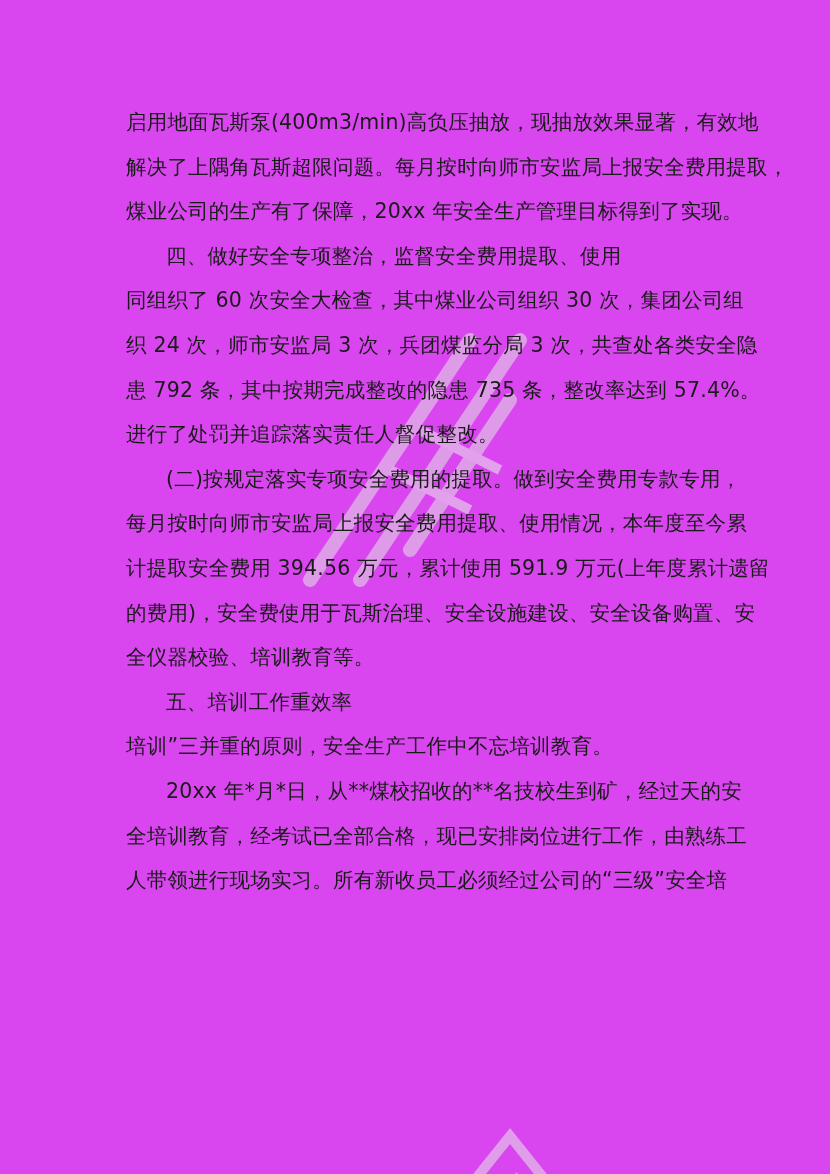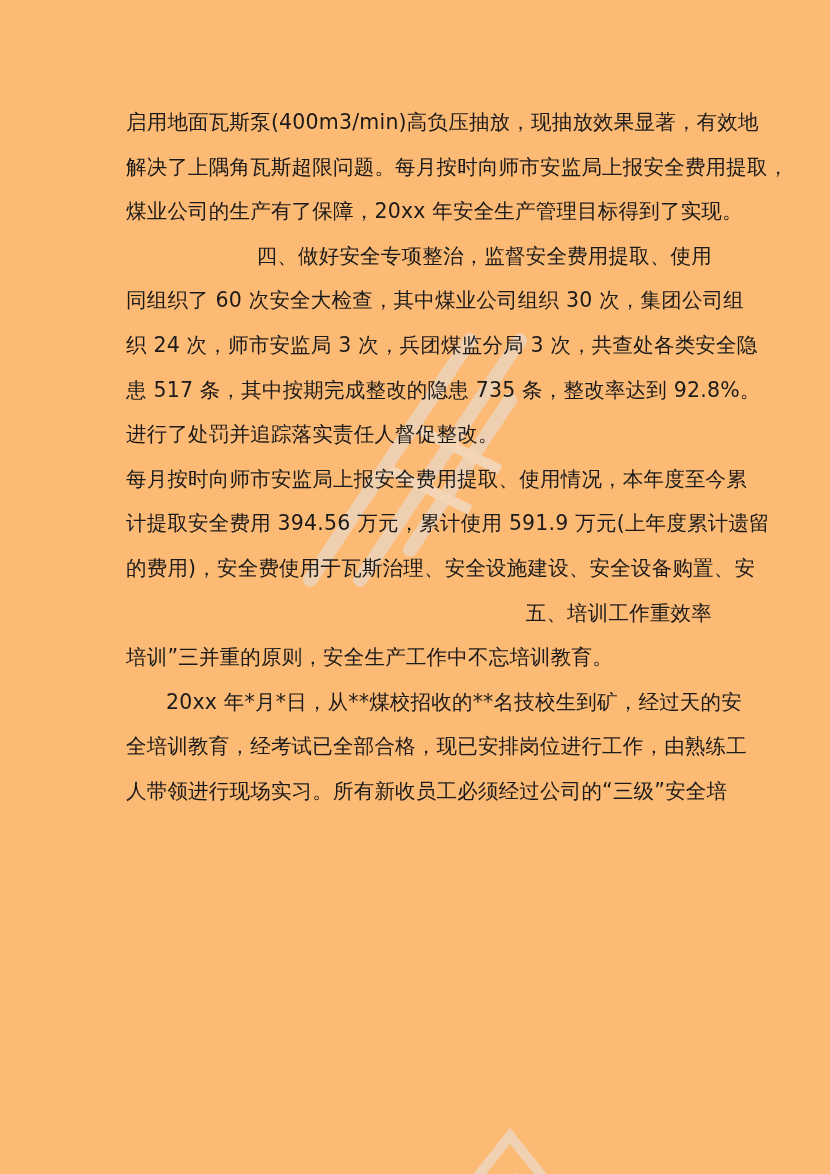--- a/index.html
+++ b/index.html
@@ -13,21 +13,21 @@
       position: relative;
       overflow: hidden;
       font-family: "DejaVu Sans", "Liberation Sans", sans-serif;
       color: #1a1a1a;
     }
     .page {
       position: absolute;
       left: 0; top: 0;
       width: 830px;
       height: 1174px;
-      background: #fdba74;
+      background: #d946ef;
     }
     .watermark {
       position: absolute;
       pointer-events: none;
       opacity: 0.55;
     }
     .content {
       position: absolute;
       left: 126px;
       top: 100px;
@@ -37,21 +37,20 @@
       height: 44.6px;
       line-height: 44.6px;
       font-size: 20.5px;
       white-space: nowrap;
       letter-spacing: 0.2px;
       position: relative;
       z-index: 2;
     }
     .indent {
       padding-left: 40px;
-      text-align: right;
     }
     .justify {
       text-align: justify;
       text-align-last: justify;
     }
   </style>
 </head>
 <body>
 
 <div class="page">
@@ -76,24 +75,26 @@
     </g>
   </svg>
 
   <div class="content">
     <div class="line justify">启用地面瓦斯泵(400m3/min)高负压抽放，现抽放效果显著，有效地</div>
     <div class="line justify">解决了上隅角瓦斯超限问题。每月按时向师市安监局上报安全费用提取，</div>
     <div class="line">煤业公司的生产有了保障，20xx 年安全生产管理目标得到了实现。</div>
     <div class="line indent">四、做好安全专项整治，监督安全费用提取、使用</div>
     <div class="line justify">同组织了 60 次安全大检查，其中煤业公司组织 30 次，集团公司组</div>
     <div class="line justify">织 24 次，师市安监局 3 次，兵团煤监分局 3 次，共查处各类安全隐</div>
-    <div class="line justify">患 517 条，其中按期完成整改的隐患 735 条，整改率达到 92.8%。</div>
+    <div class="line justify">患 792 条，其中按期完成整改的隐患 735 条，整改率达到 57.4%。</div>
     <div class="line">进行了处罚并追踪落实责任人督促整改。</div>
+    <div class="line indent justify">(二)按规定落实专项安全费用的提取。做到安全费用专款专用，</div>
     <div class="line justify">每月按时向师市安监局上报安全费用提取、使用情况，本年度至今累</div>
     <div class="line justify">计提取安全费用 394.56 万元，累计使用 591.9 万元(上年度累计遗留</div>
     <div class="line justify">的费用)，安全费使用于瓦斯治理、安全设施建设、安全设备购置、安</div>
+    <div class="line">全仪器校验、培训教育等。</div>
     <div class="line indent">五、培训工作重效率</div>
     <div class="line">培训”三并重的原则，安全生产工作中不忘培训教育。</div>
     <div class="line indent justify">20xx 年*月*日，从**煤校招收的**名技校生到矿，经过天的安</div>
     <div class="line justify">全培训教育，经考试已全部合格，现已安排岗位进行工作，由熟练工</div>
     <div class="line justify">人带领进行现场实习。所有新收员工必须经过公司的“三级”安全培</div>
   </div>
 </div>
 
 </body></html>

